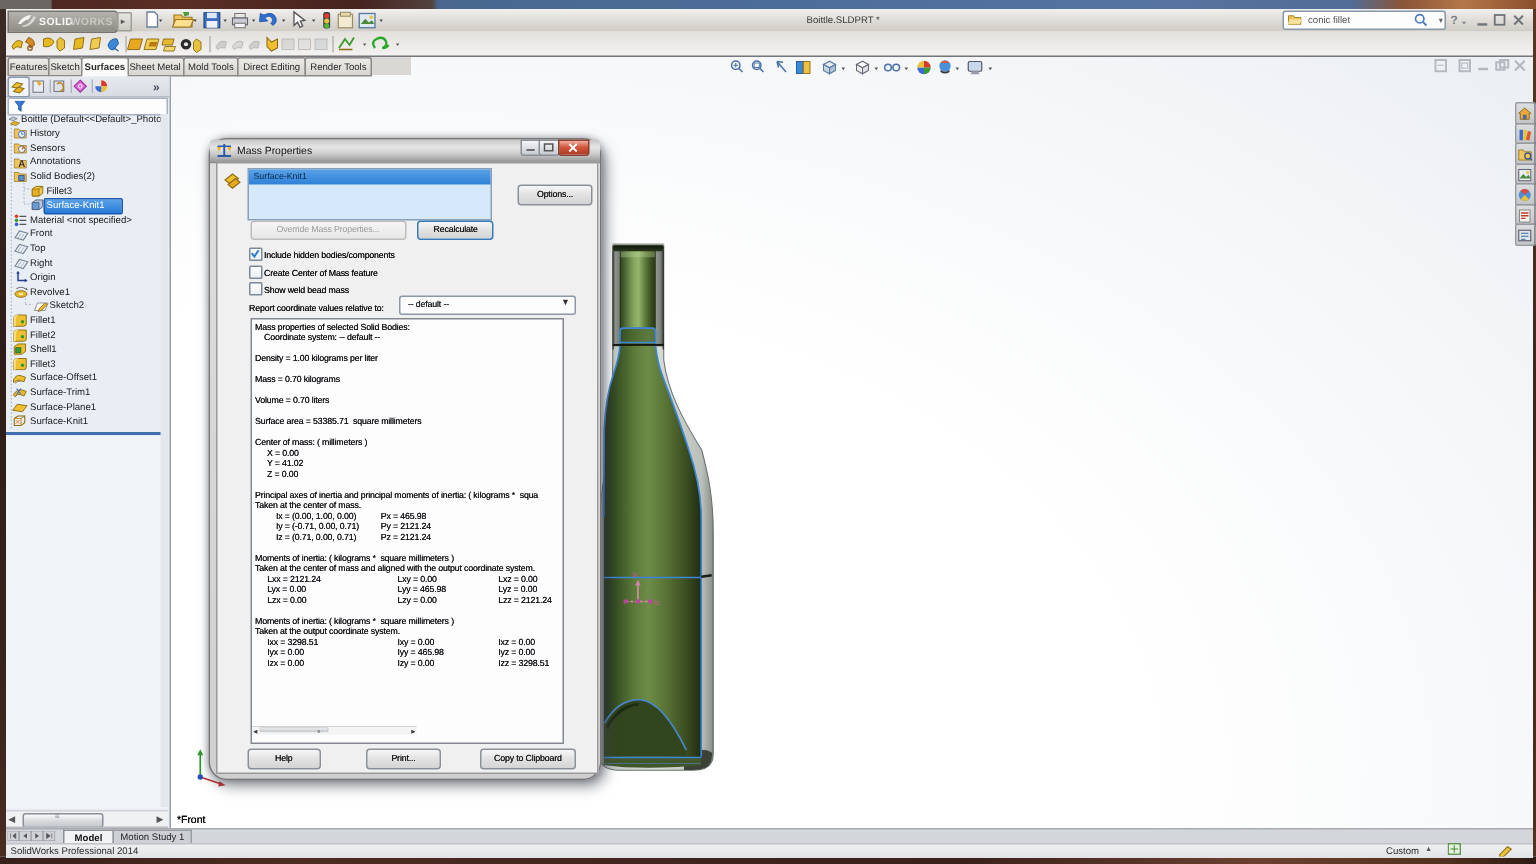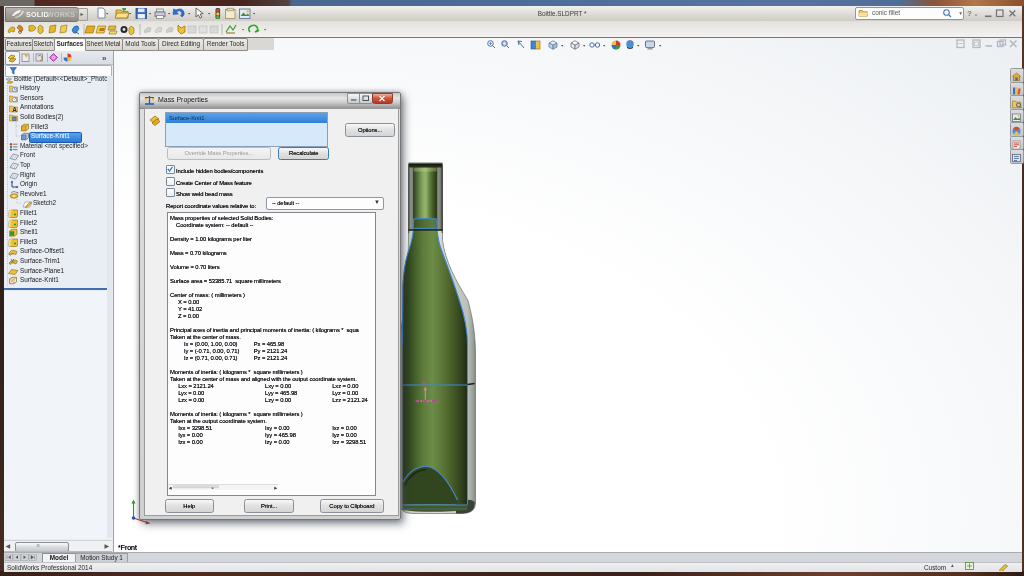--- a/index.html
+++ b/index.html
@@ -529,21 +529,21 @@
  <span style="position:absolute;right:3px;top:1.5px;font-size:6px;color:#555">▶</span>
  <div style="position:absolute;left:11px;top:1px;width:52px;height:8px;background:linear-gradient(#fafafa,#d4d7da 60%,#c6c9cd);border:0.8px solid #8a9098;border-radius:2px"></div>
  <span style="position:absolute;left:33px;top:1px;font-size:5.5px;color:#889">≡</span>
 </div>
 <div class="abs" style="left:3.5px;top:550.8px;width:108.5px;height:1.2px;background:#b8bcc2"></div>
 
 <div class="abs" style="left:106.5px;top:76px;width:5px;height:462px;background:#e3e7ee"></div>
 
 <div class="abs" style="left:117.5px;top:541.5px;color:#000"><span class="sc" style="font-size:13px;line-height:17px;text-shadow:0 0 0.5px #000">*Front</span></div>
 
-<div class="abs" id="dlg" style="left:138.5px;top:91.5px;width:260.5px;height:426px;background:linear-gradient(#dedede,#cfcfcf);border:1px solid #767676;border-radius:2px;box-shadow:3px 4px 9px rgba(60,66,78,0.6),0 0 5px rgba(70,76,88,0.45);z-index:50">
+<div class="abs" id="dlg" style="left:138.5px;top:91.5px;width:260.5px;height:426px;background:linear-gradient(#dedede,#cfcfcf);border:1px solid #767676;border-radius:12px;box-shadow:3px 4px 9px rgba(60,66,78,0.6),0 0 5px rgba(70,76,88,0.45);z-index:50">
  <div class="abs" style="left:0;top:0;width:100%;height:15px;background:linear-gradient(#c6c6c6,#e6e6e6 35%,#cacaca 65%,#969696);border-radius:2.5px 2.5px 0 0;border-bottom:1px solid #8a8a8a">
   <svg width="14" height="13" style="position:absolute;left:3px;top:1.5px">
           <path d="M2,10 h9 M6.5,2 v8" stroke="#2a5aa8" stroke-width="1.3"></path>
           <path d="M2,3.5 h9" stroke="#2a5aa8" stroke-width="1"></path>
           <path d="M1.5,4 l1.5,3 l1.5,-3 z" fill="#e8b828"></path>
           <path d="M8.5,4 l1.5,3 l1.5,-3 z" fill="#e8b828"></path>
         </svg>
   <span class="sc" style="position:absolute;left:18px;top:2.5px;color:#111;font-size:13px;line-height:19px">Mass Properties</span>
   <div style="position:absolute;left:207.5px;top:0;width:11.5px;height:9px;background:linear-gradient(#f4f6f8,#c8ccd2);border:0.8px solid #8a8e96;border-radius:0 0 2px 2px">
           <svg width="11" height="9" style="position:absolute;left:0;top:0;display:block">

